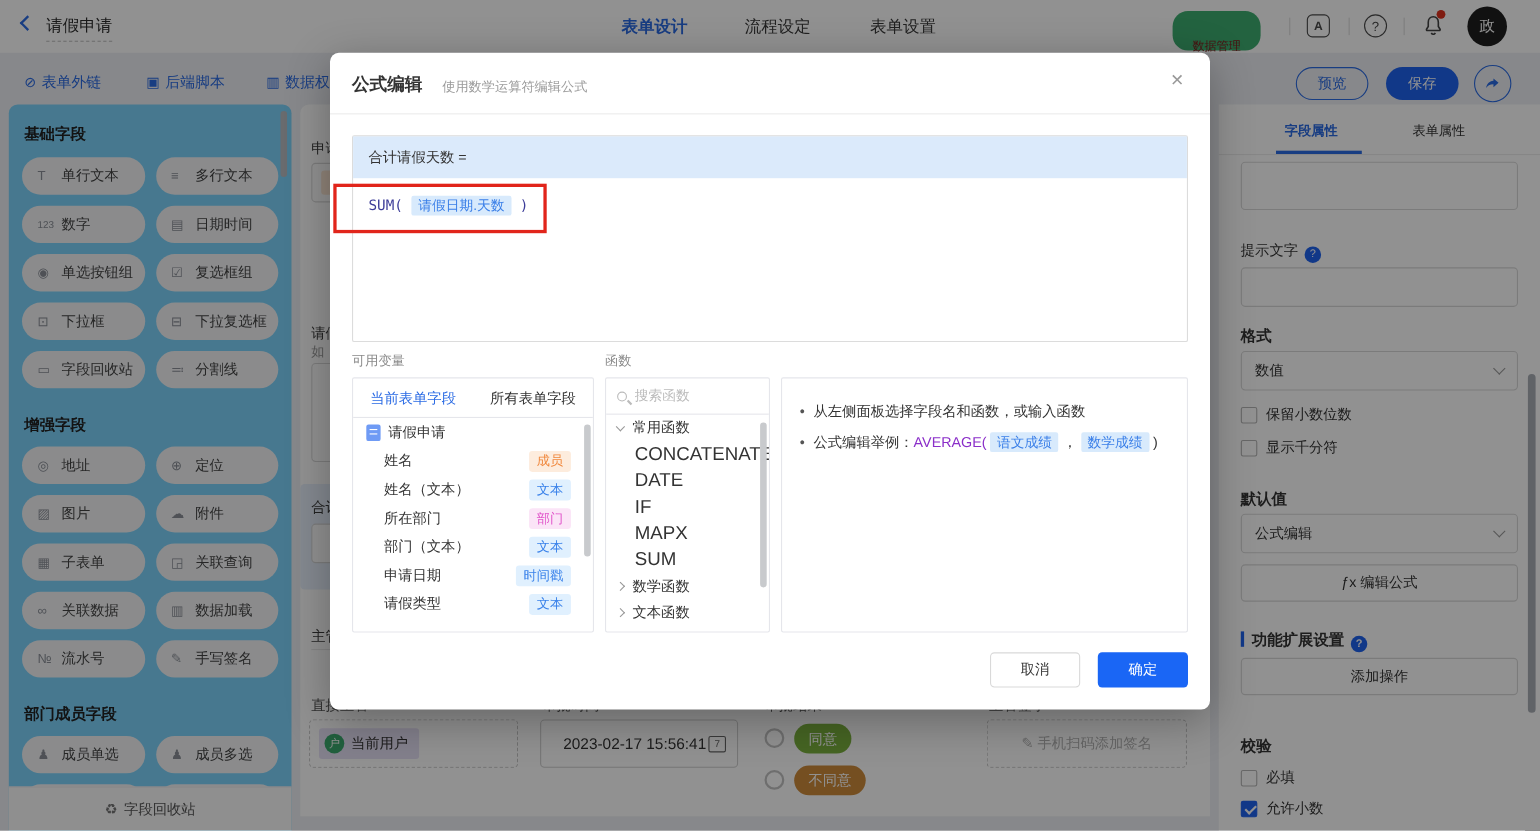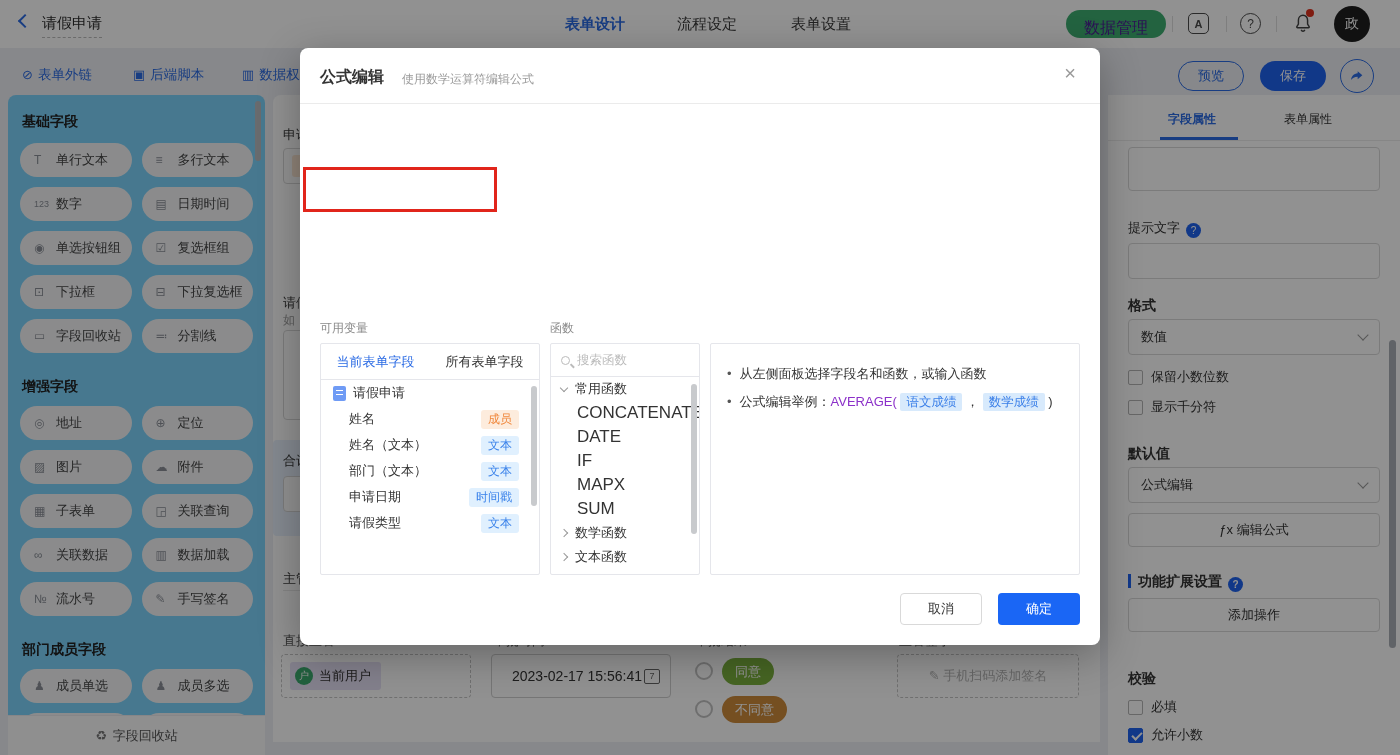--- a/index.html
+++ b/index.html
@@ -8,22 +8,22 @@
   .app { position:absolute; inset:0; }
 
   
   .topnav { position:absolute; left:0; top:0; width:1400px; height:48px; background:#fff; }
   .backchev { position:absolute; left:20px; top:16px; width:10px; height:10px;
     border-left:2.5px solid #2b6be4; border-bottom:2.5px solid #2b6be4; transform:rotate(45deg); }
   .apptitle { position:absolute; left:42px; top:14px; font-size:15px; color:#2d2d2d;
     padding-bottom:4px; border-bottom:1px dashed #bcbcbc; }
   .navtab { position:absolute; top:15px; font-size:15px; color:#3a3a3a; cursor:pointer; }
   .navtab.active { color:#2b6be4; font-weight:bold;font-family:Liberation Mono, monospace; }
-  .greenpill { position:absolute; left:1066px; top:10px; height:28px; padding:4px 18px;
-    border-radius:14px; background:#3fae71; color:#4c1d95; font-size:16px; line-height:28px; }
+  .greenpill { position:absolute; left:1066px; top:10px; height:28px; padding:18px 18px;
+    border-radius:14px; background:#3fae71; color:#7f1d1d; font-size:11px; line-height:28px; }
   .navsep { position:absolute; top:16px; width:1px; height:16px; background:#ddd; }
   .contacts { position:absolute; left:1188px; top:13px; width:21px; height:21px;
     border:1.6px solid #4a4a4a; border-radius:5px; color:#4a4a4a; font-size:11px;
     display:flex; align-items:center; justify-content:center; font-weight:bold; }
   .helpcirc { position:absolute; left:1240px; top:13px; width:21px; height:21px;
     border:1.6px solid #4a4a4a; border-radius:50%; color:#4a4a4a; font-size:12px;
     display:flex; align-items:center; justify-content:center; }
   .bellwrap { position:absolute; left:1292px; top:12px; width:22px; height:24px; }
   .belldot { position:absolute; left:1306px; top:9px; width:8px; height:8px; border-radius:50%; background:#e0321f; }
   .avatar { position:absolute; left:1334px; top:6px; width:36px; height:36px; border-radius:50%;
@@ -384,39 +384,51 @@
 </div>
 
 <div class="overlay"></div>
 
 <div class="modal">
   <span class="m-title">公式编辑</span>
   <span class="m-sub">使用数学运算符编辑公式</span>
   <span class="m-close">×</span>
   <div class="m-divider"></div>
 
+  <div class="fx-box">
+    <div class="fx-head">合计请假天数 =</div>
+    <div class="fx-body">
+      <span>SUM(</span>
+      <span class="fx-chip">请假日期.天数</span>
+      <span>)</span>
+    </div>
+  </div>
   <div class="redbox"></div>
 
   <span class="m-seclabel" style="left:20px;">可用变量</span>
   <div class="panel" style="left:20px; width:220px;">
     <div class="vtabs">
       <span class="vtab active">当前表单字段</span>
       <span class="vtab">所有表单字段</span>
     </div>
     <div class="vrow">
       <span class="docic"></span>
       <span class="name">请假申请</span>
     </div>
     <div class="vrow" style="padding-left:28px;">
       <span class="name">姓名</span>
       <span class="badge b-member">成员</span>
     </div>
     <div class="vrow" style="padding-left:28px;">
       <span class="name">姓名（文本）</span>
       <span class="badge b-text">文本</span>
+    </div>
+    <div class="vrow" style="padding-left:28px;">
+      <span class="name">所在部门</span>
+      <span class="badge b-dept">部门</span>
     </div>
     <div class="vrow" style="padding-left:28px;">
       <span class="name">部门（文本）</span>
       <span class="badge b-text">文本</span>
     </div>
     <div class="vrow" style="padding-left:28px;">
       <span class="name">申请日期</span>
       <span class="badge b-text">时间戳</span>
     </div>
     <div class="vrow" style="padding-left:28px;">

